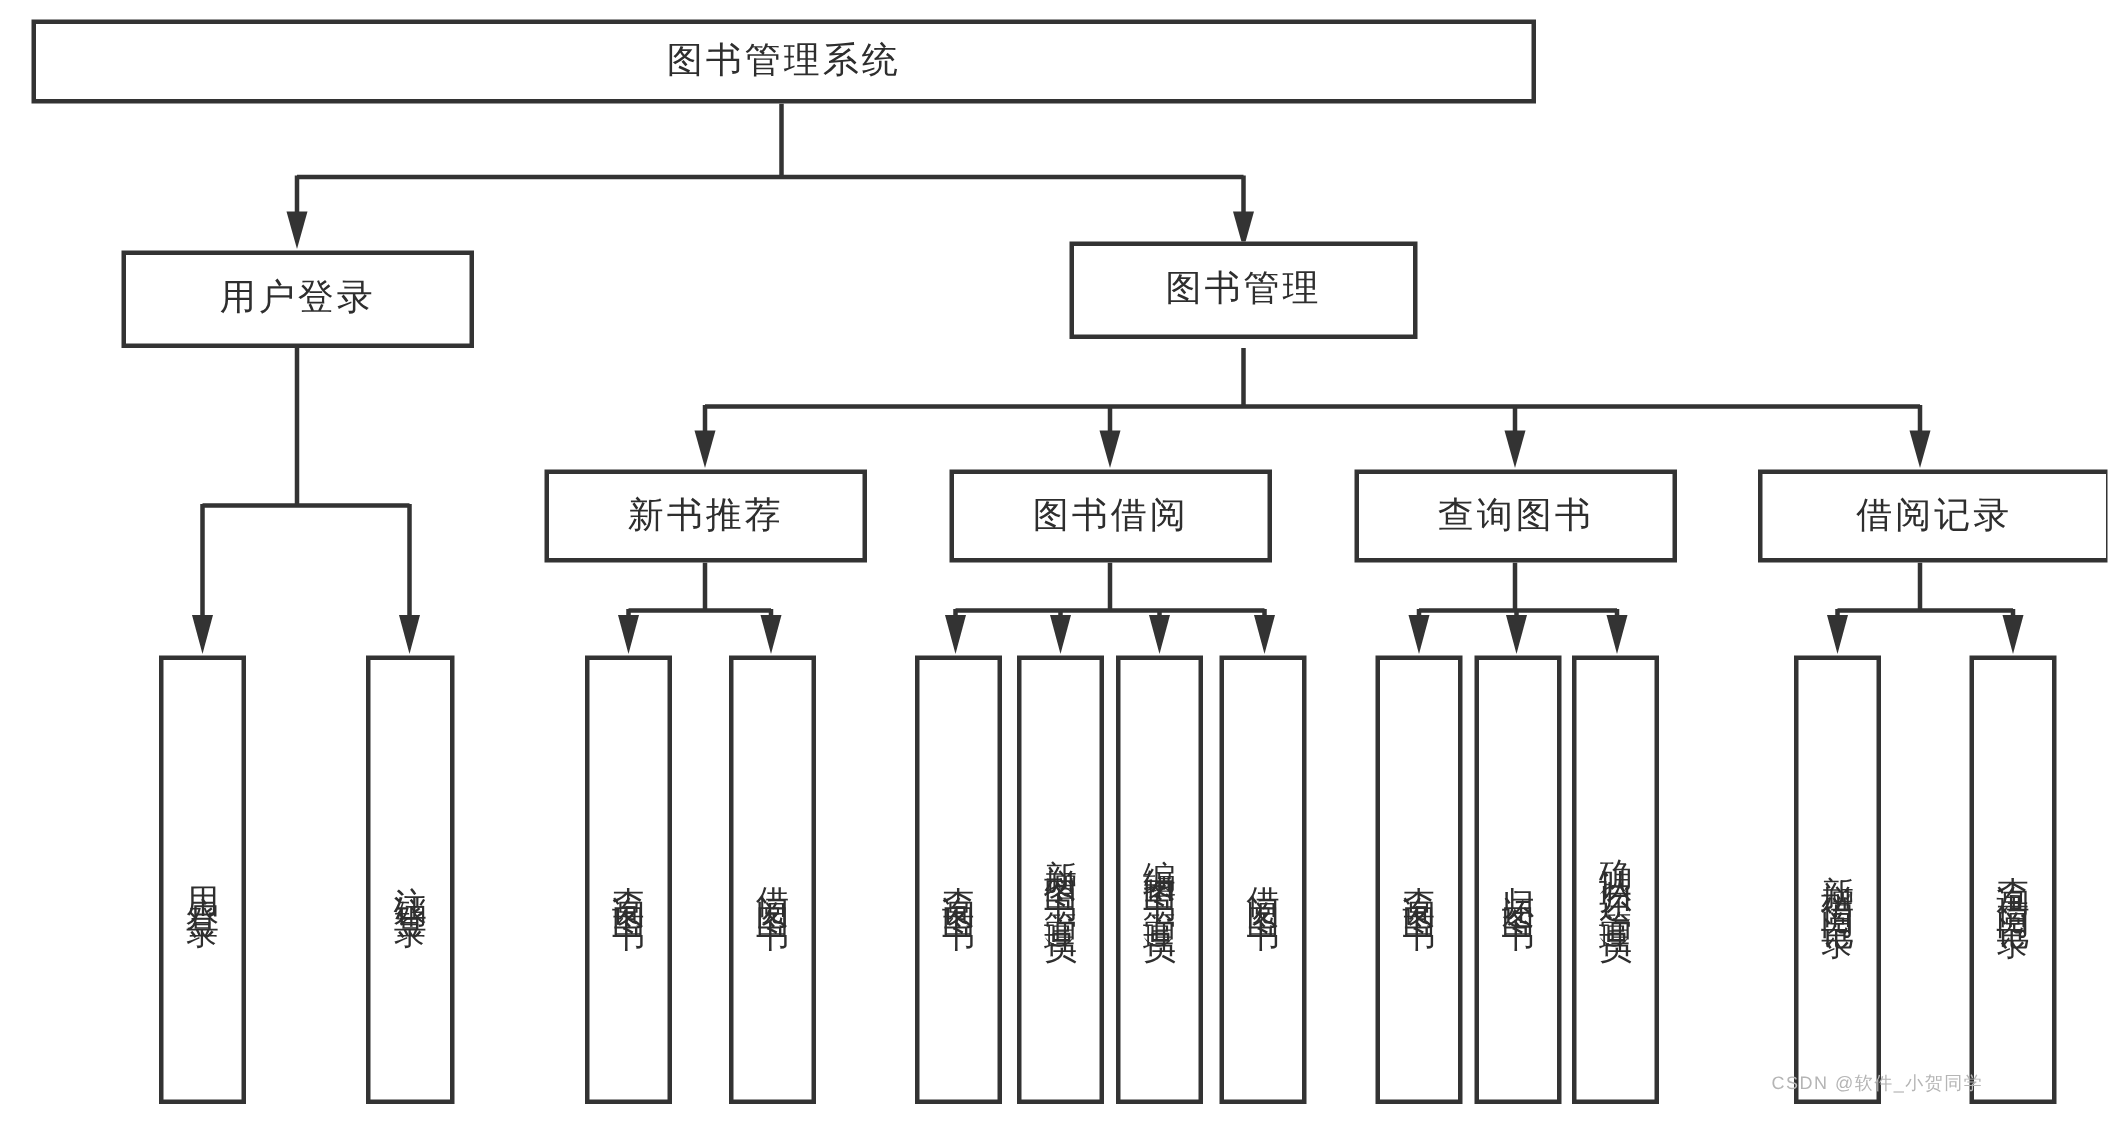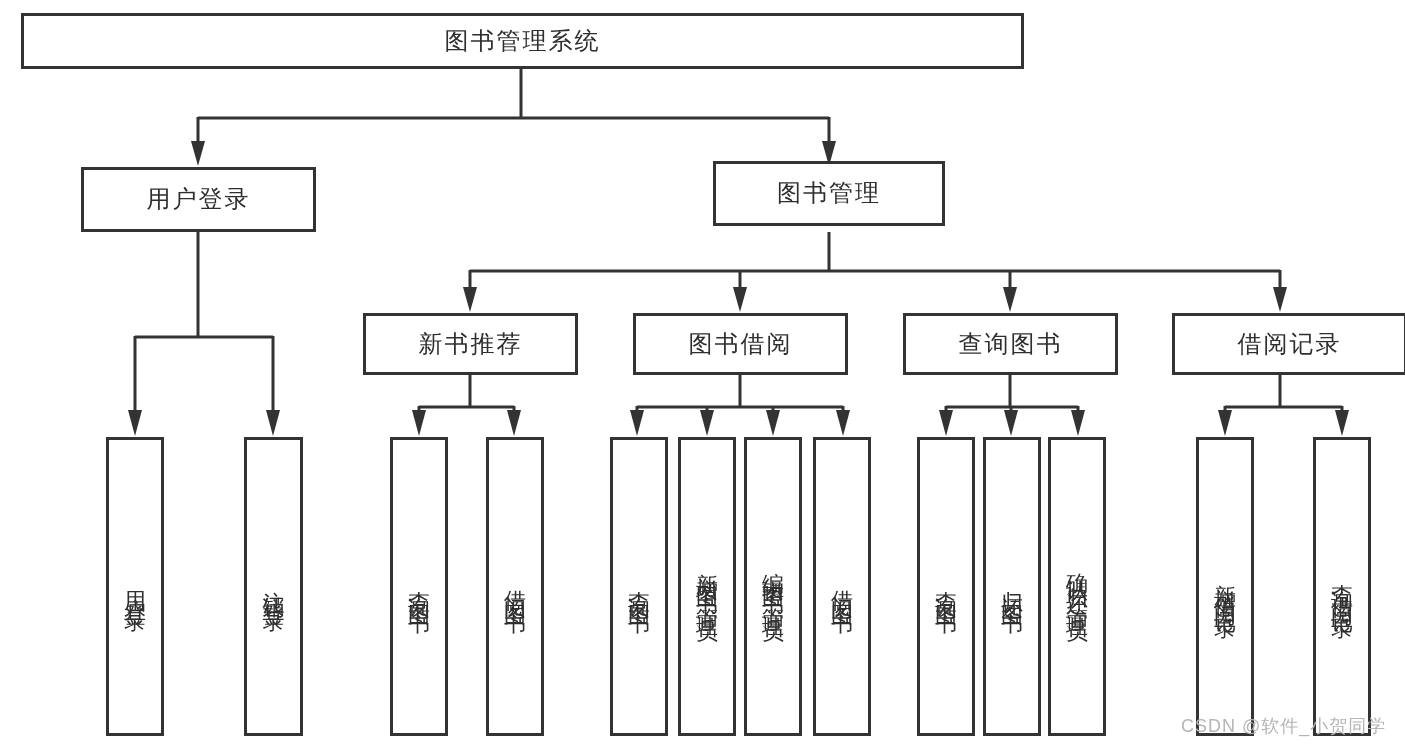--- a/index.html
+++ b/index.html
@@ -49,21 +49,21 @@
     writing-mode: vertical-rl;
     text-orientation: mixed;
     font-size: 22px;
     letter-spacing: 7px;
     line-height: 1;
   }
   .watermark {
     position: absolute;
     left: 1181px;
     top: 714px;
-    font-size: 18px;
+    font-size: 12px;
     letter-spacing: 1px;
     color: #b5b5b5;
     white-space: nowrap;
     z-index: 5;
   }
 </style>
 </head>
 <body>
 
 <div class="canvas">

